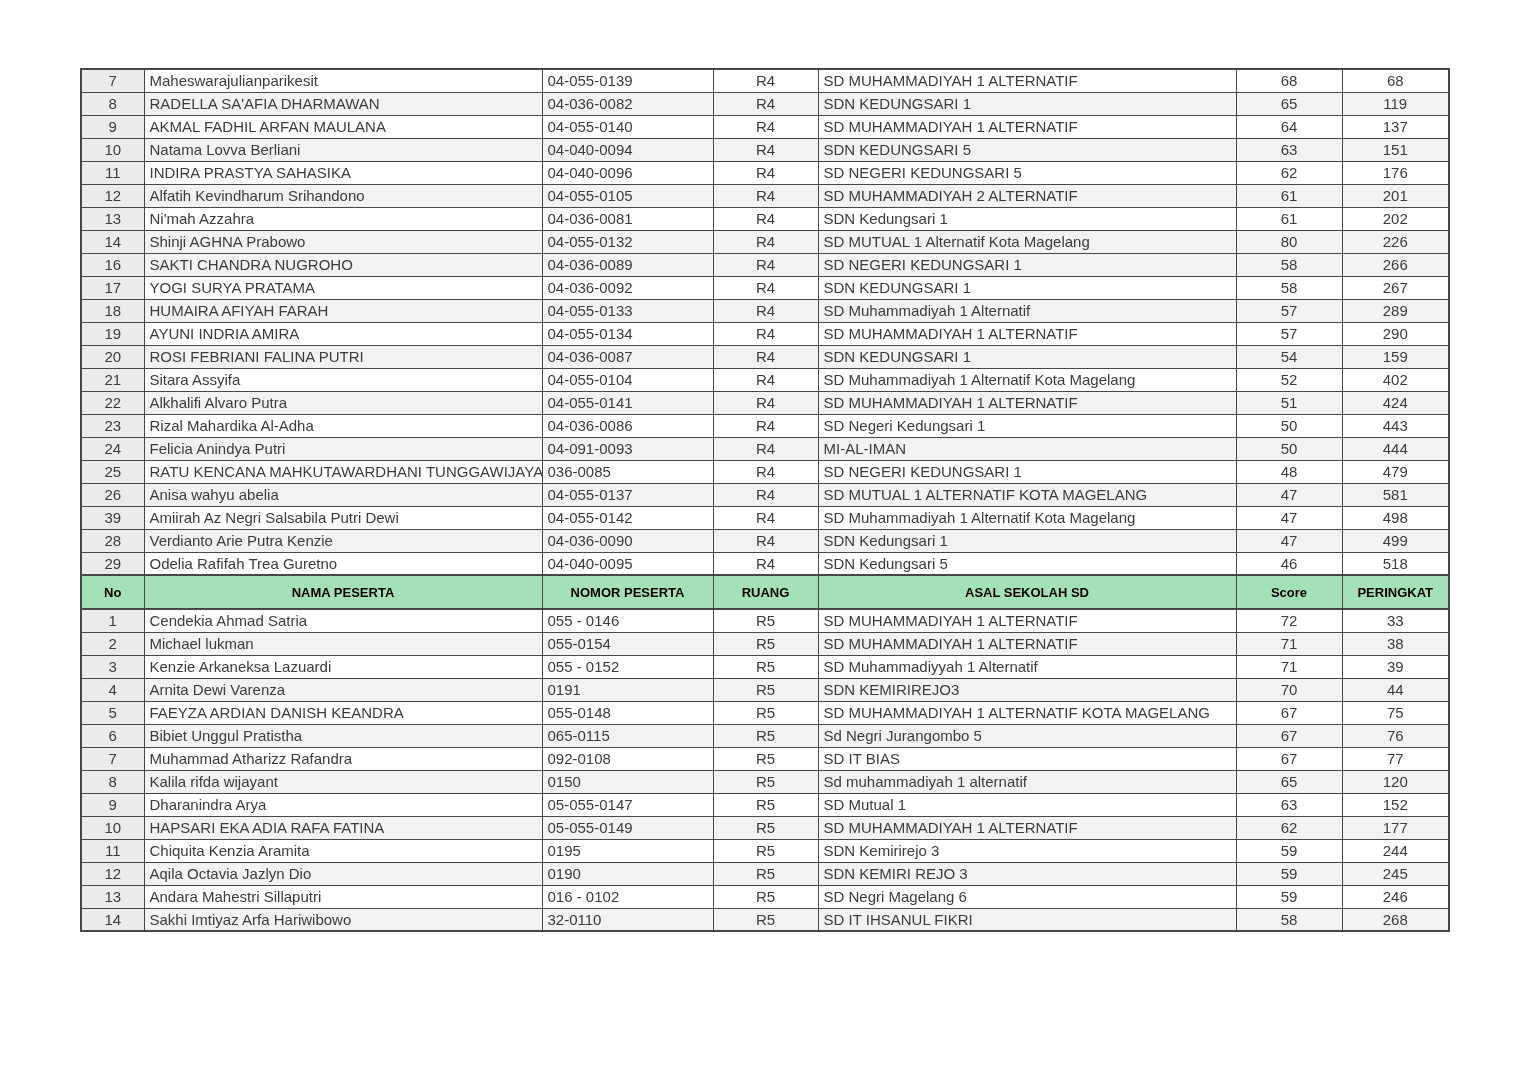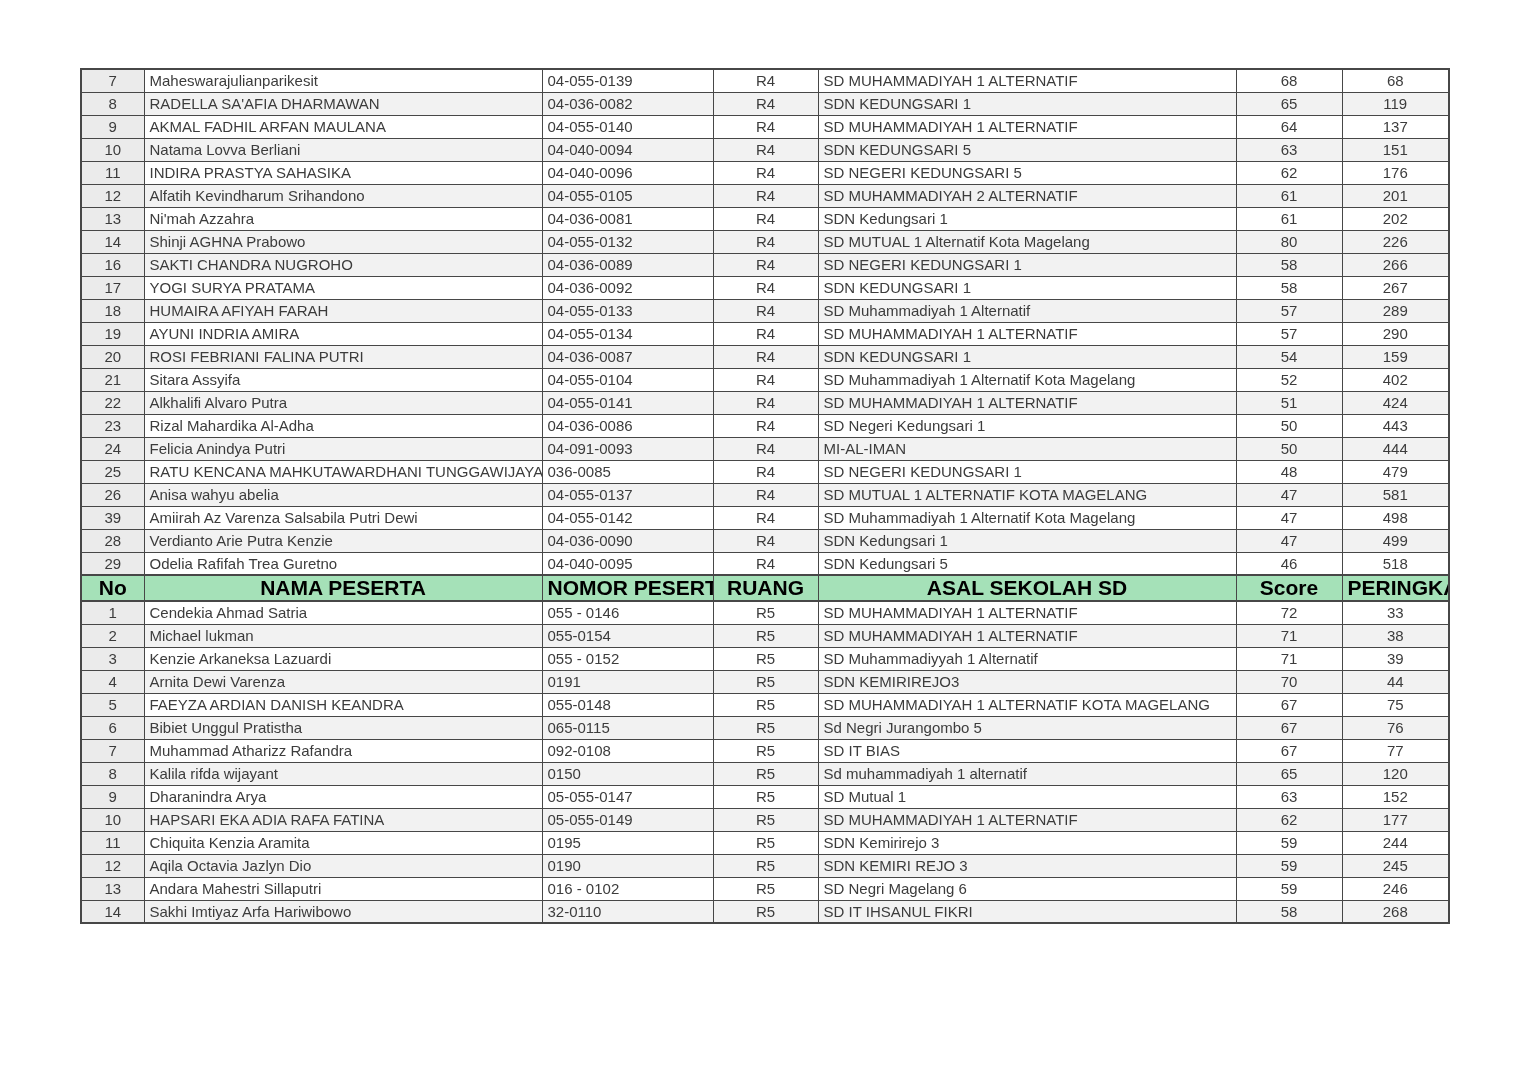--- a/index.html
+++ b/index.html
@@ -43,22 +43,22 @@
   
   td.c0{background:var(--no-col-bg);}
   
   tr.alt td{background:var(--row-alt-bg);}
   tr.alt td.c0{background:var(--no-col-bg);}
   
   th{
     background:var(--header-bg);
     color:var(--header-text);
     font-weight:bold;
-    height:26px;
-    font-size:21px;
+    height:34px;
+    font-size:13px;
     border-top:2px solid var(--border);
     border-bottom:2px solid var(--border);
   }
 </style>
 </head>
 <body>
 
 <div class="table-wrap">
   <table>
     <colgroup>
@@ -237,21 +237,21 @@
           <td class="c0">26</td>
           <td class="c1">Anisa wahyu abelia</td>
           <td class="c2">04-055-0137</td>
           <td class="c3">R4</td>
           <td class="c4">SD MUTUAL 1 ALTERNATIF KOTA MAGELANG</td>
           <td class="c5">47</td>
           <td class="c6">581</td>
         </tr>
         <tr>
           <td class="c0">39</td>
-          <td class="c1">Amiirah Az Varenza Salsabila Putri Dewi</td>
+          <td class="c1">Amiirah Az Negri Salsabila Putri Dewi</td>
           <td class="c2">04-055-0142</td>
           <td class="c3">R4</td>
           <td class="c4">SD Muhammadiyah 1 Alternatif Kota Magelang</td>
           <td class="c5">47</td>
           <td class="c6">498</td>
         </tr>
         <tr class="alt">
           <td class="c0">28</td>
           <td class="c1">Verdianto Arie Putra Kenzie</td>
           <td class="c2">04-036-0090</td>

